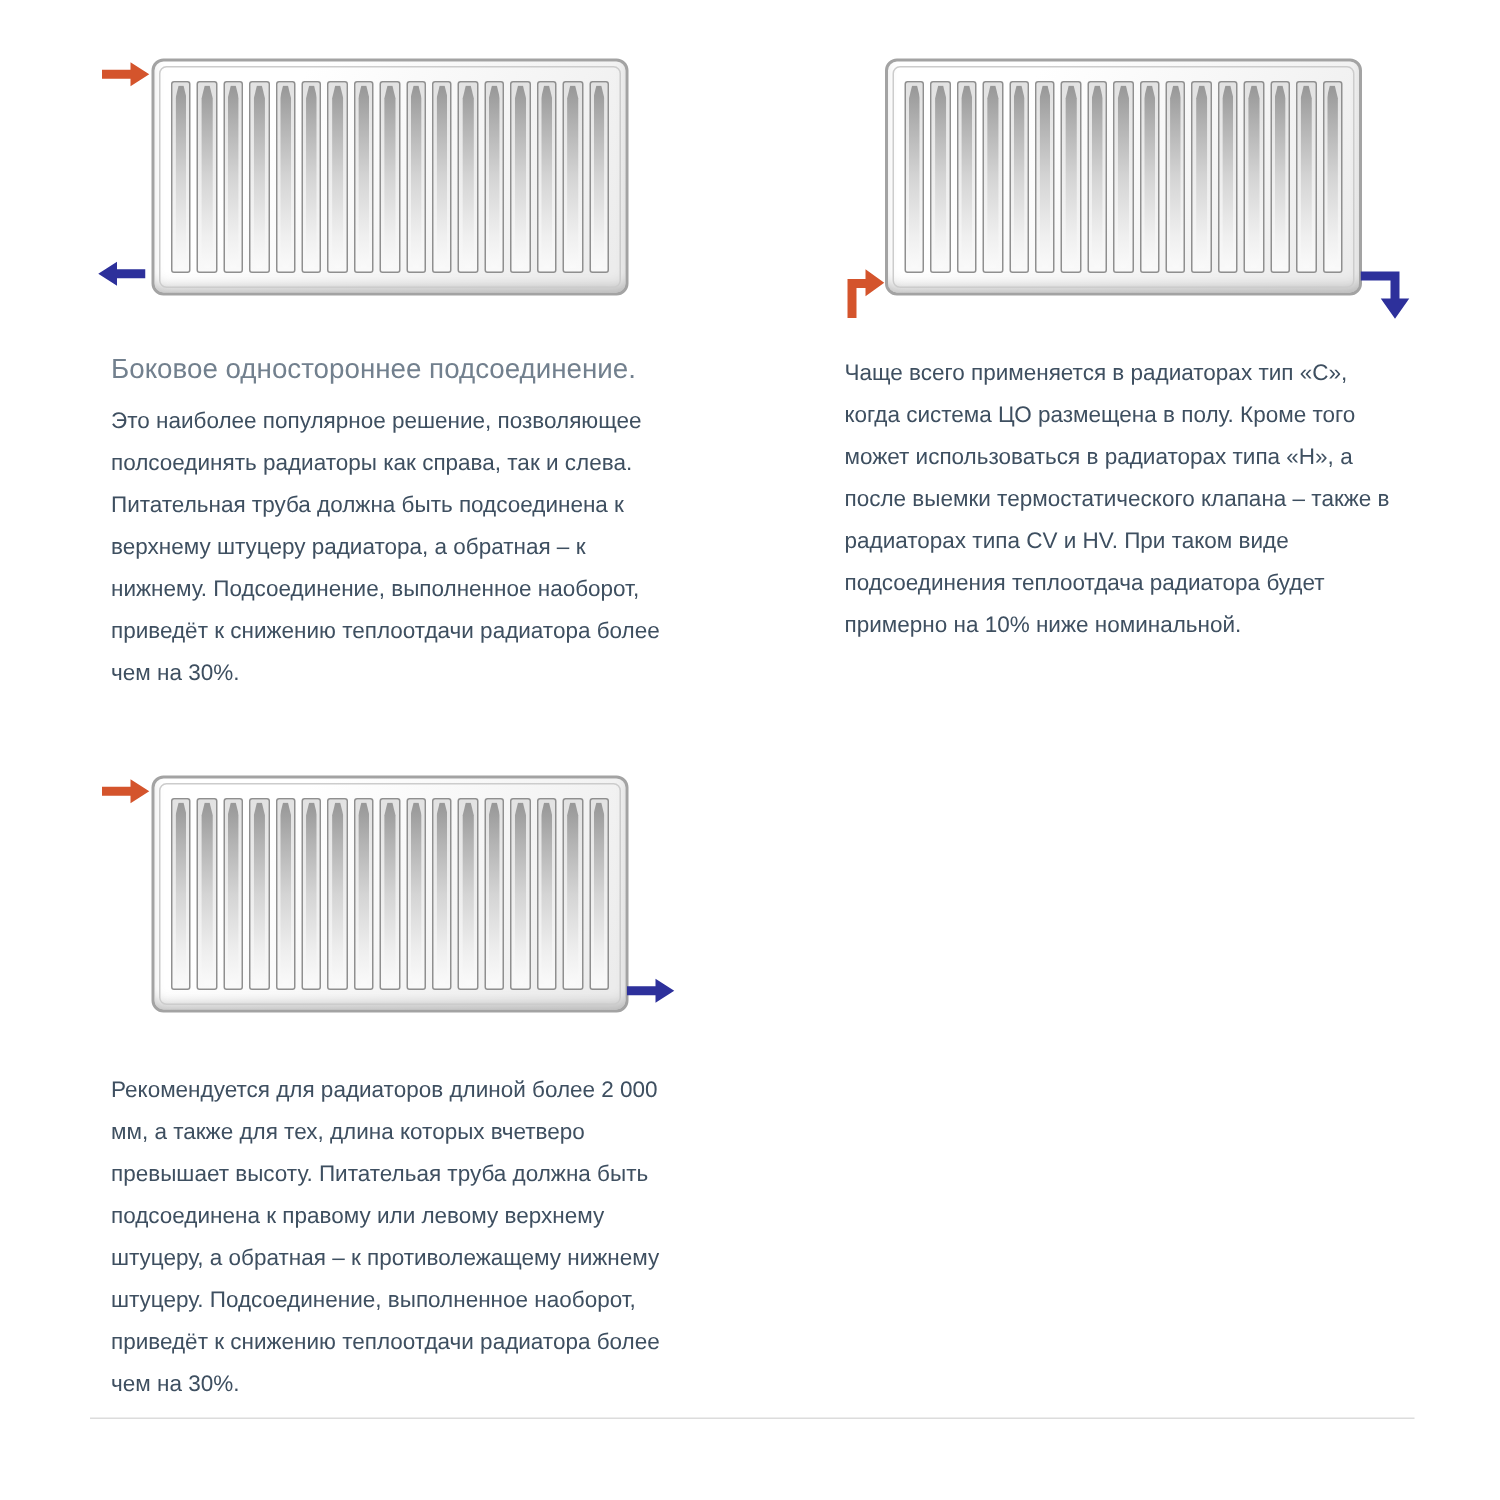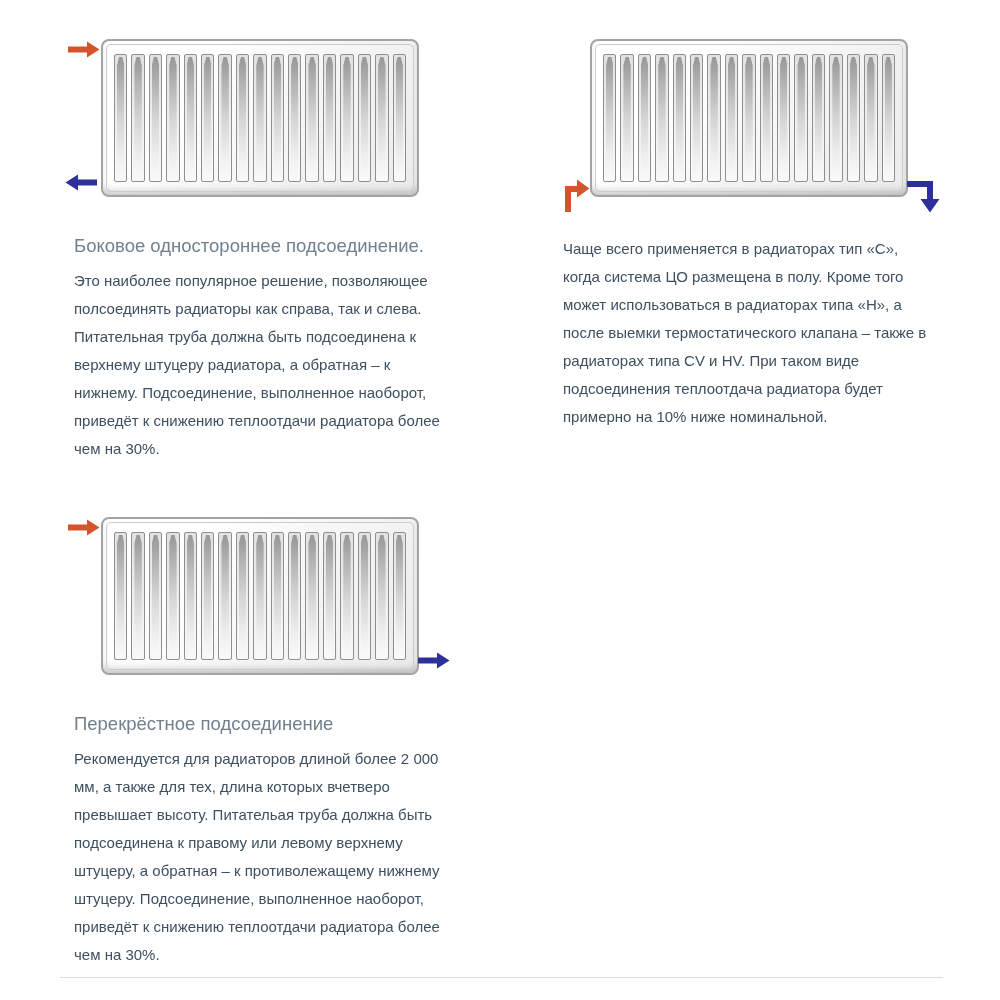--- a/index.html
+++ b/index.html
@@ -165,20 +165,19 @@
             <div class="fin"></div>
             <div class="fin"></div>
             <div class="fin"></div>
             <div class="fin"></div>
             <div class="fin"></div>
           </div>
         <svg class="arr pos-return-bottom-right" width="32" height="17" viewBox="0 0 32 17">
           <path class="c-return" d="M0,5.5 H19 V0.5 L31.5,8.5 L19,16.5 V11.5 H0 Z"></path>
         </svg>
       </div>
-      <h2 class="heading">Перекрёстное подсоединение</h2>
       <p class="body-text">Рекомендуется для радиаторов длиной более 2 000 мм, а также для тех, длина которых вчетверо превышает высоту. Питательая труба должна быть подсоединена к правому или левому верхнему штуцеру, а обратная – к противолежащему нижнему штуцеру. Подсоединение, выполненное наоборот, приведёт к снижению теплоотдачи радиатора более чем на 30%.</p>
     </section>
 
   </div>
 
   <div class="divider"></div>
 </div>
 
 </body></html>

